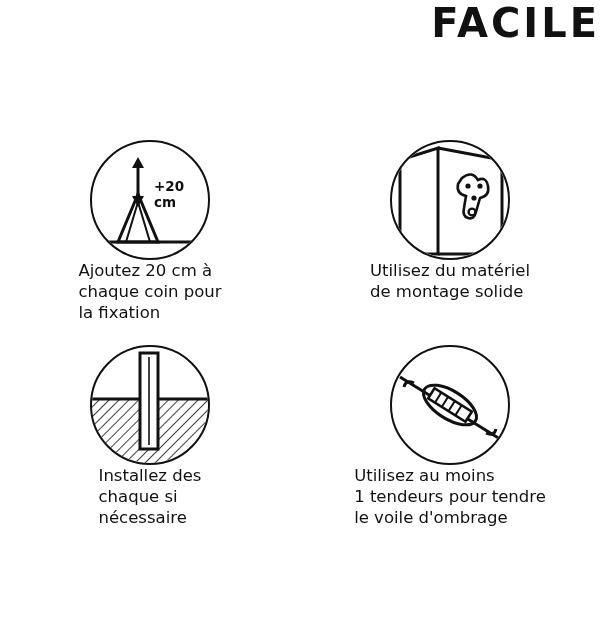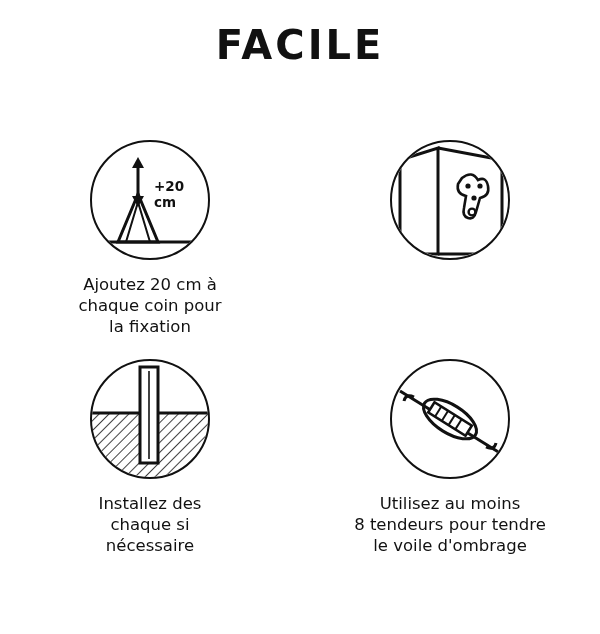--- a/index.html
+++ b/index.html
@@ -16,22 +16,21 @@
   }
   .page {
     position: relative;
     width: 600px;
     height: 634px;
     box-sizing: border-box;
   }
 
   
   .heading {
-    text-align: center;
-    padding-top: 22px;
+    text-align: right;
     letter-spacing: 2px;
   }
   .heading .line {
     font-family: "DejaVu Sans", "Liberation Sans", sans-serif;
     font-weight: 700;
     font-size: 40px;
     line-height: 47px;
     letter-spacing: 3px;
     color: #111111;
     white-space: pre;
@@ -56,22 +55,20 @@
   .circle {
     width: 116px;
     height: 116px;
     border: 2.5px solid #111111;
     border-radius: 50%;
     position: relative;
     overflow: hidden;
     background: #ffffff;
   }
   .caption {
-    margin-top: 14px;
-    text-align: center;
     font-size: 16.5px;
     line-height: 21px;
     color: #111111;
     white-space: pre-line;
     max-width: 230px;
   }
 
   
   .circle svg {
     position: absolute;
@@ -121,20 +118,22 @@
           <line x1="46" y1="112" x2="110" y2="112" stroke="#111" stroke-width="3"></line>
           <line x1="110" y1="18" x2="110" y2="112" stroke="#111" stroke-width="3"></line>
 
           <path d="M70 36 q10 -8 16 2 q8 -4 10 6 q2 10 -8 12 l-4 14 q-2 8 -8 6 q-6 -2 -4 -10 l2 -12 q-10 -2 -8 -12 Z" fill="none" stroke="#111" stroke-width="2.6"></path>
           <circle cx="76" cy="44" r="2.6" fill="#111"></circle>
           <circle cx="88" cy="44" r="2.6" fill="#111"></circle>
           <circle cx="82" cy="56" r="2.6" fill="#111"></circle>
           <circle cx="80" cy="70" r="3.4" fill="none" stroke="#111" stroke-width="2.4"></circle>
         </svg>
       </div>
+      <div class="caption">Utilisez du matériel
+de montage solide</div>
     </div>
 
     <div class="cell">
       <div class="circle">
         <svg viewBox="0 0 116 116" xmlns="http://www.w3.org/2000/svg">
           <defs>
             <pattern id="hatch" width="7" height="7" patternUnits="userSpaceOnUse" patternTransform="rotate(45)">
               <line x1="0" y1="0" x2="0" y2="7" stroke="#111" stroke-width="1.6"></line>
             </pattern>
           </defs>
@@ -164,18 +163,18 @@
             <line x1="52" y1="52" x2="52" y2="64" stroke="#111" stroke-width="2"></line>
             <line x1="60" y1="52" x2="60" y2="64" stroke="#111" stroke-width="2"></line>
             <line x1="68" y1="52" x2="68" y2="64" stroke="#111" stroke-width="2"></line>
           </g>
 
           <path d="M22 36 q-8 -4 -10 4" fill="none" stroke="#111" stroke-width="3"></path>
           <path d="M94 86 q8 4 10 -4" fill="none" stroke="#111" stroke-width="3"></path>
         </svg>
       </div>
       <div class="caption">Utilisez au moins
-8 tendeurs pour tendre
+1 tendeurs pour tendre
 le voile d'ombrage</div>
     </div>
 
   </div>
 </div>
 
 </body></html>

